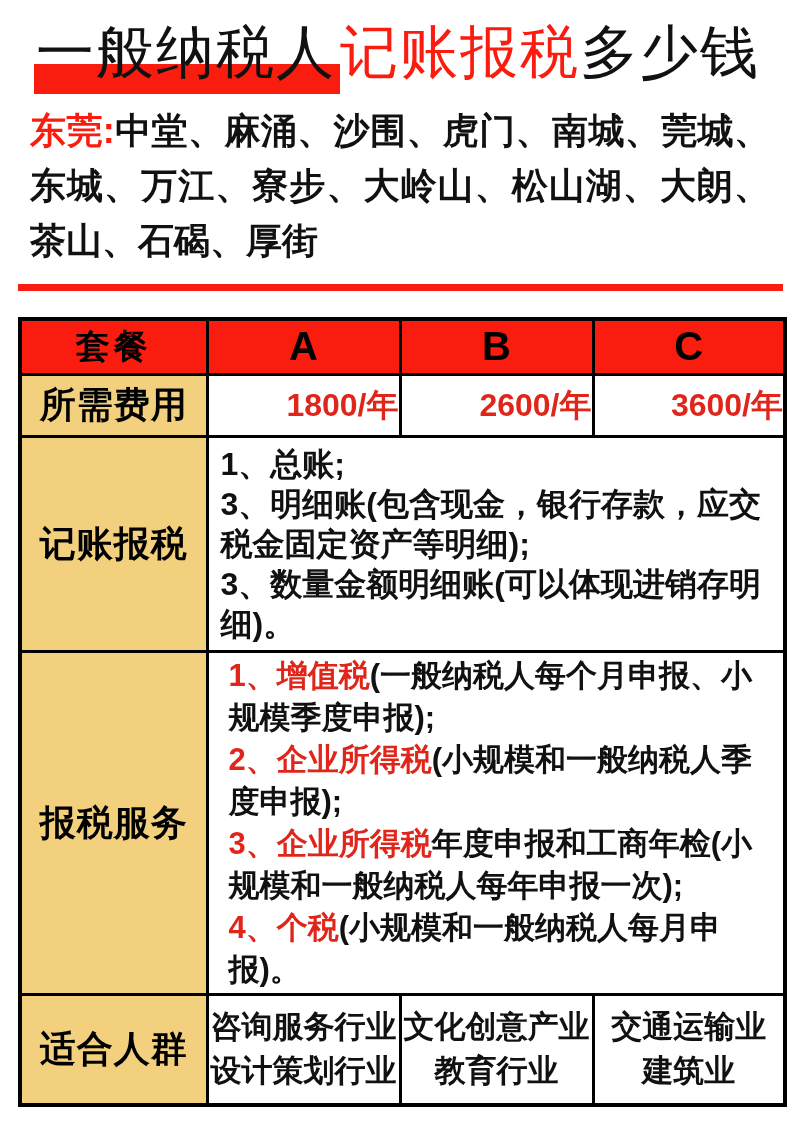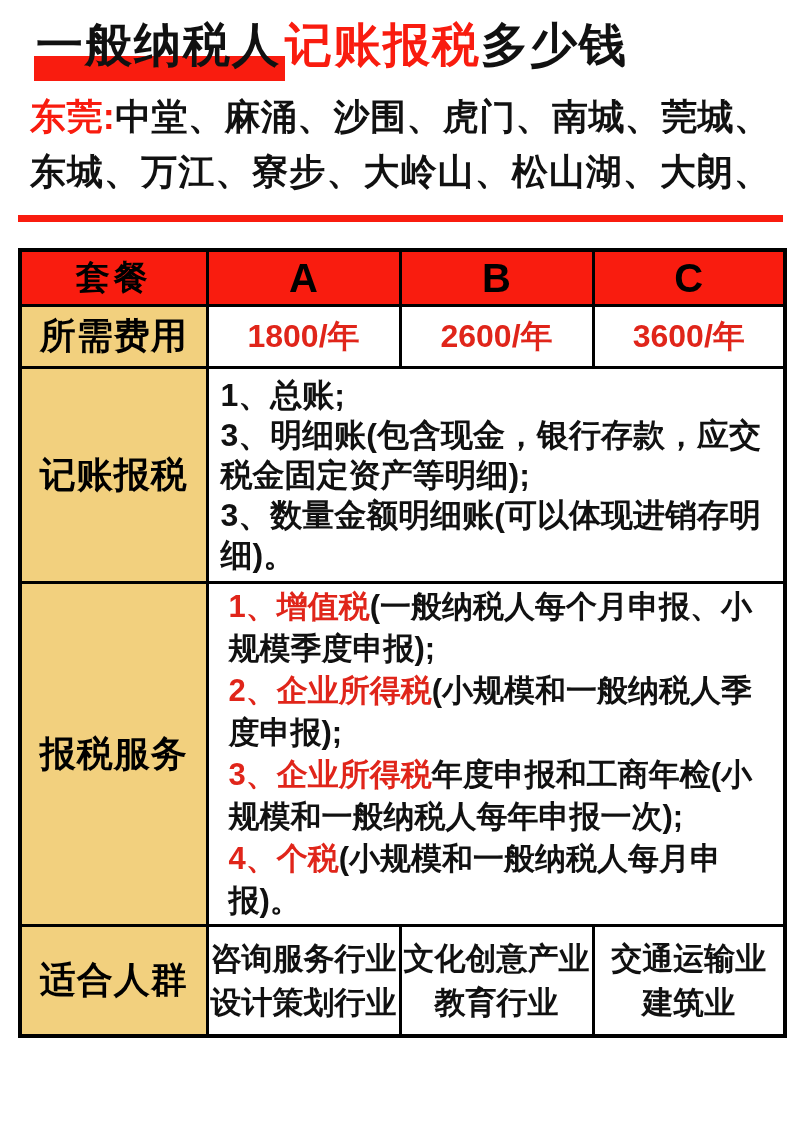--- a/index.html
+++ b/index.html
@@ -14,22 +14,22 @@
     position:relative;
     width:800px;height:1132px;
     background:#ffffff;
     overflow:hidden;
     font-family:"Liberation Sans","DejaVu Sans",sans-serif;
     color:var(--ink);
   }
   
   .title{
     margin:16px 0 0 34px;
-    font-size:47px;
-    font-weight:700;
+    font-size:58px;
+    font-weight:400;
     letter-spacing:2px;
     line-height:1.25;
     white-space:nowrap;
     color:var(--ink);
   }
   .title .hl{
     background:linear-gradient(to bottom,transparent 60%,var(--red-bg) 60%);
     padding:0 4px 10px 2px;
   }
   .title .red{color:var(--red-bg);}
@@ -69,21 +69,21 @@
   td.label{
     background:var(--tan);
     text-align:center;
     font-size:36px;
     font-weight:900;
     letter-spacing:1px;
     color:#000;
   }
   .r-fee td{height:62px;}
   td.price{
-    text-align:center;
+    text-align:right;
     font-size:32px;
     font-weight:600;
     color:var(--red-text);
   }
   .r-book td{height:176px;}
   .r-tax td{height:296px;}
   td.content{padding:6px 10px 6px 12px;font-size:32px;font-weight:600;line-height:40px;color:var(--ink);}
   .r-tax td.content{line-height:42px;padding-top:2px;padding-bottom:2px;font-size:31px;padding-left:20px;}
   td.content .seg-red{color:var(--red-text);}
   .r-inv td{height:62px;}
@@ -105,20 +105,21 @@
 </head>
 <body>
 
 <div class="page">
 
   <h1 class="title"><span class="hl">一般纳税人</span><span class="red">记账报税</span><span>多少钱</span></h1>
 
   <p class="regions">
     <span class="line"><span class="prefix">东莞:</span><span>中堂、麻涌、沙围、虎门、南城、莞城、</span></span>
     <span class="line">东城、万江、寮步、大岭山、松山湖、大朗、</span>
+    <span class="line last">茶山、石碣、厚街</span>
   </p>
 
   <div class="divider"></div>
 
   <table class="pricing">
     <colgroup>
       <col style="width:187px">
         <col style="width:193px">
         <col style="width:193px">
         <col style="width:192px">

